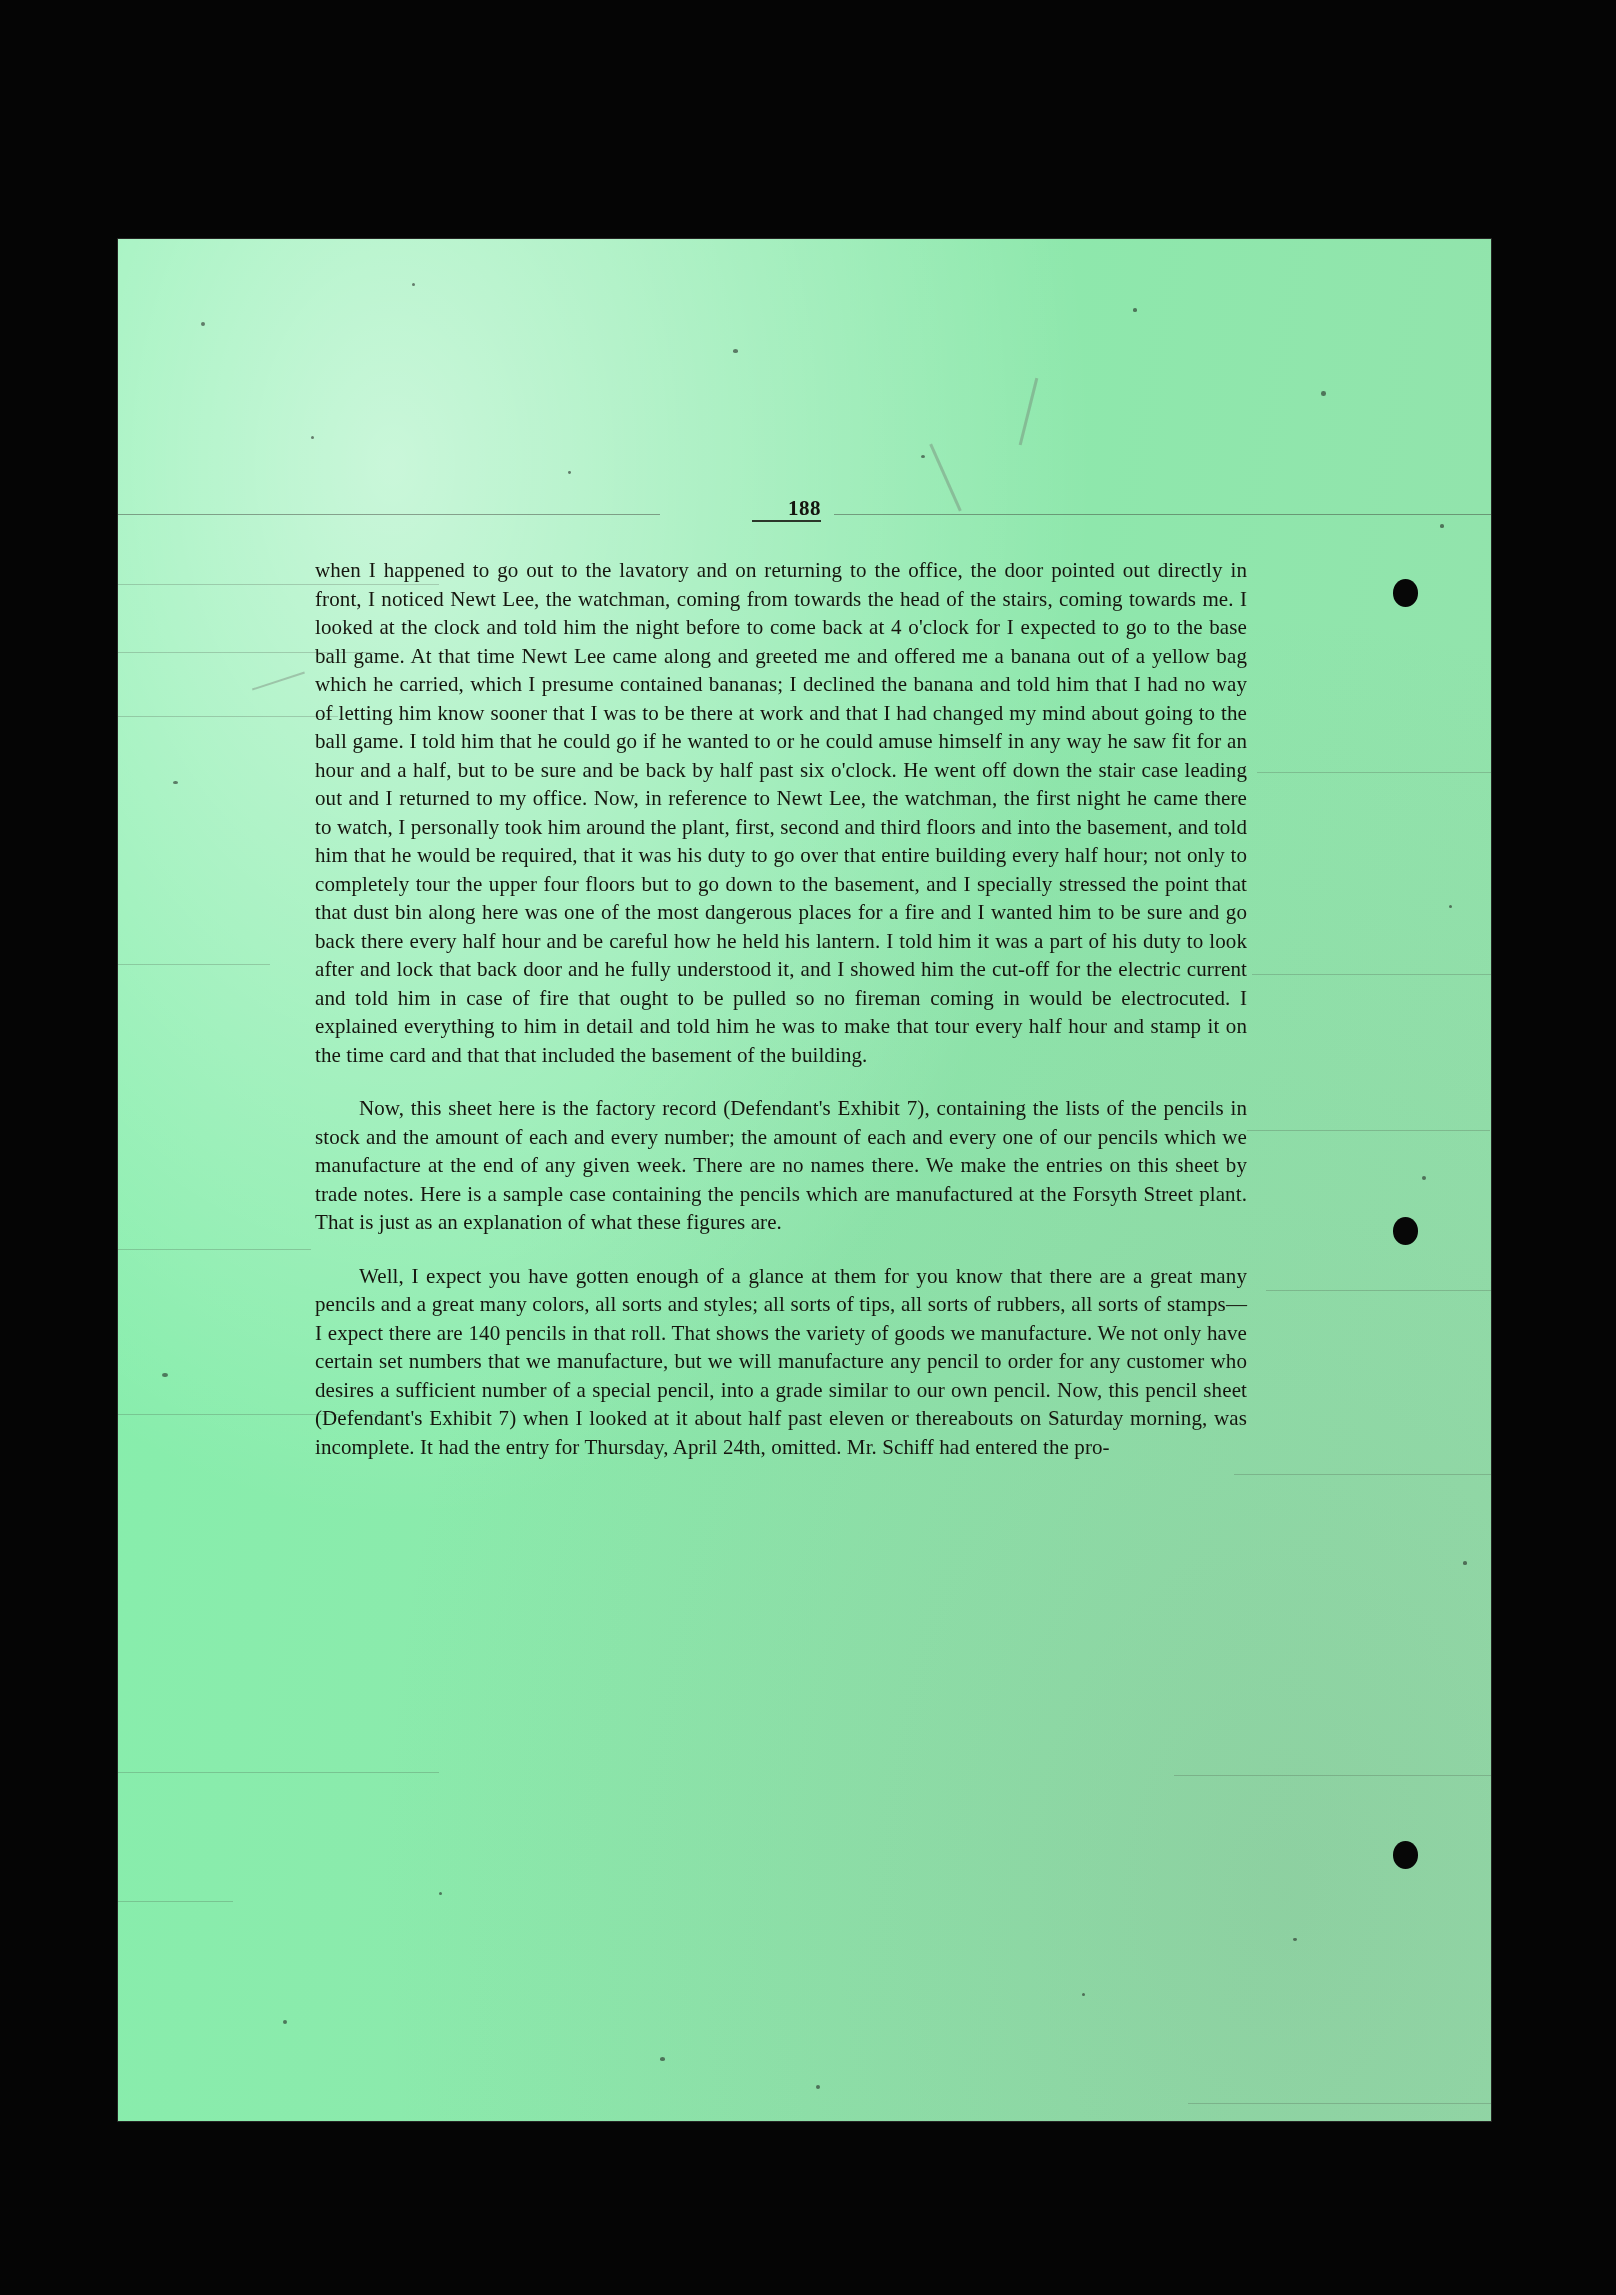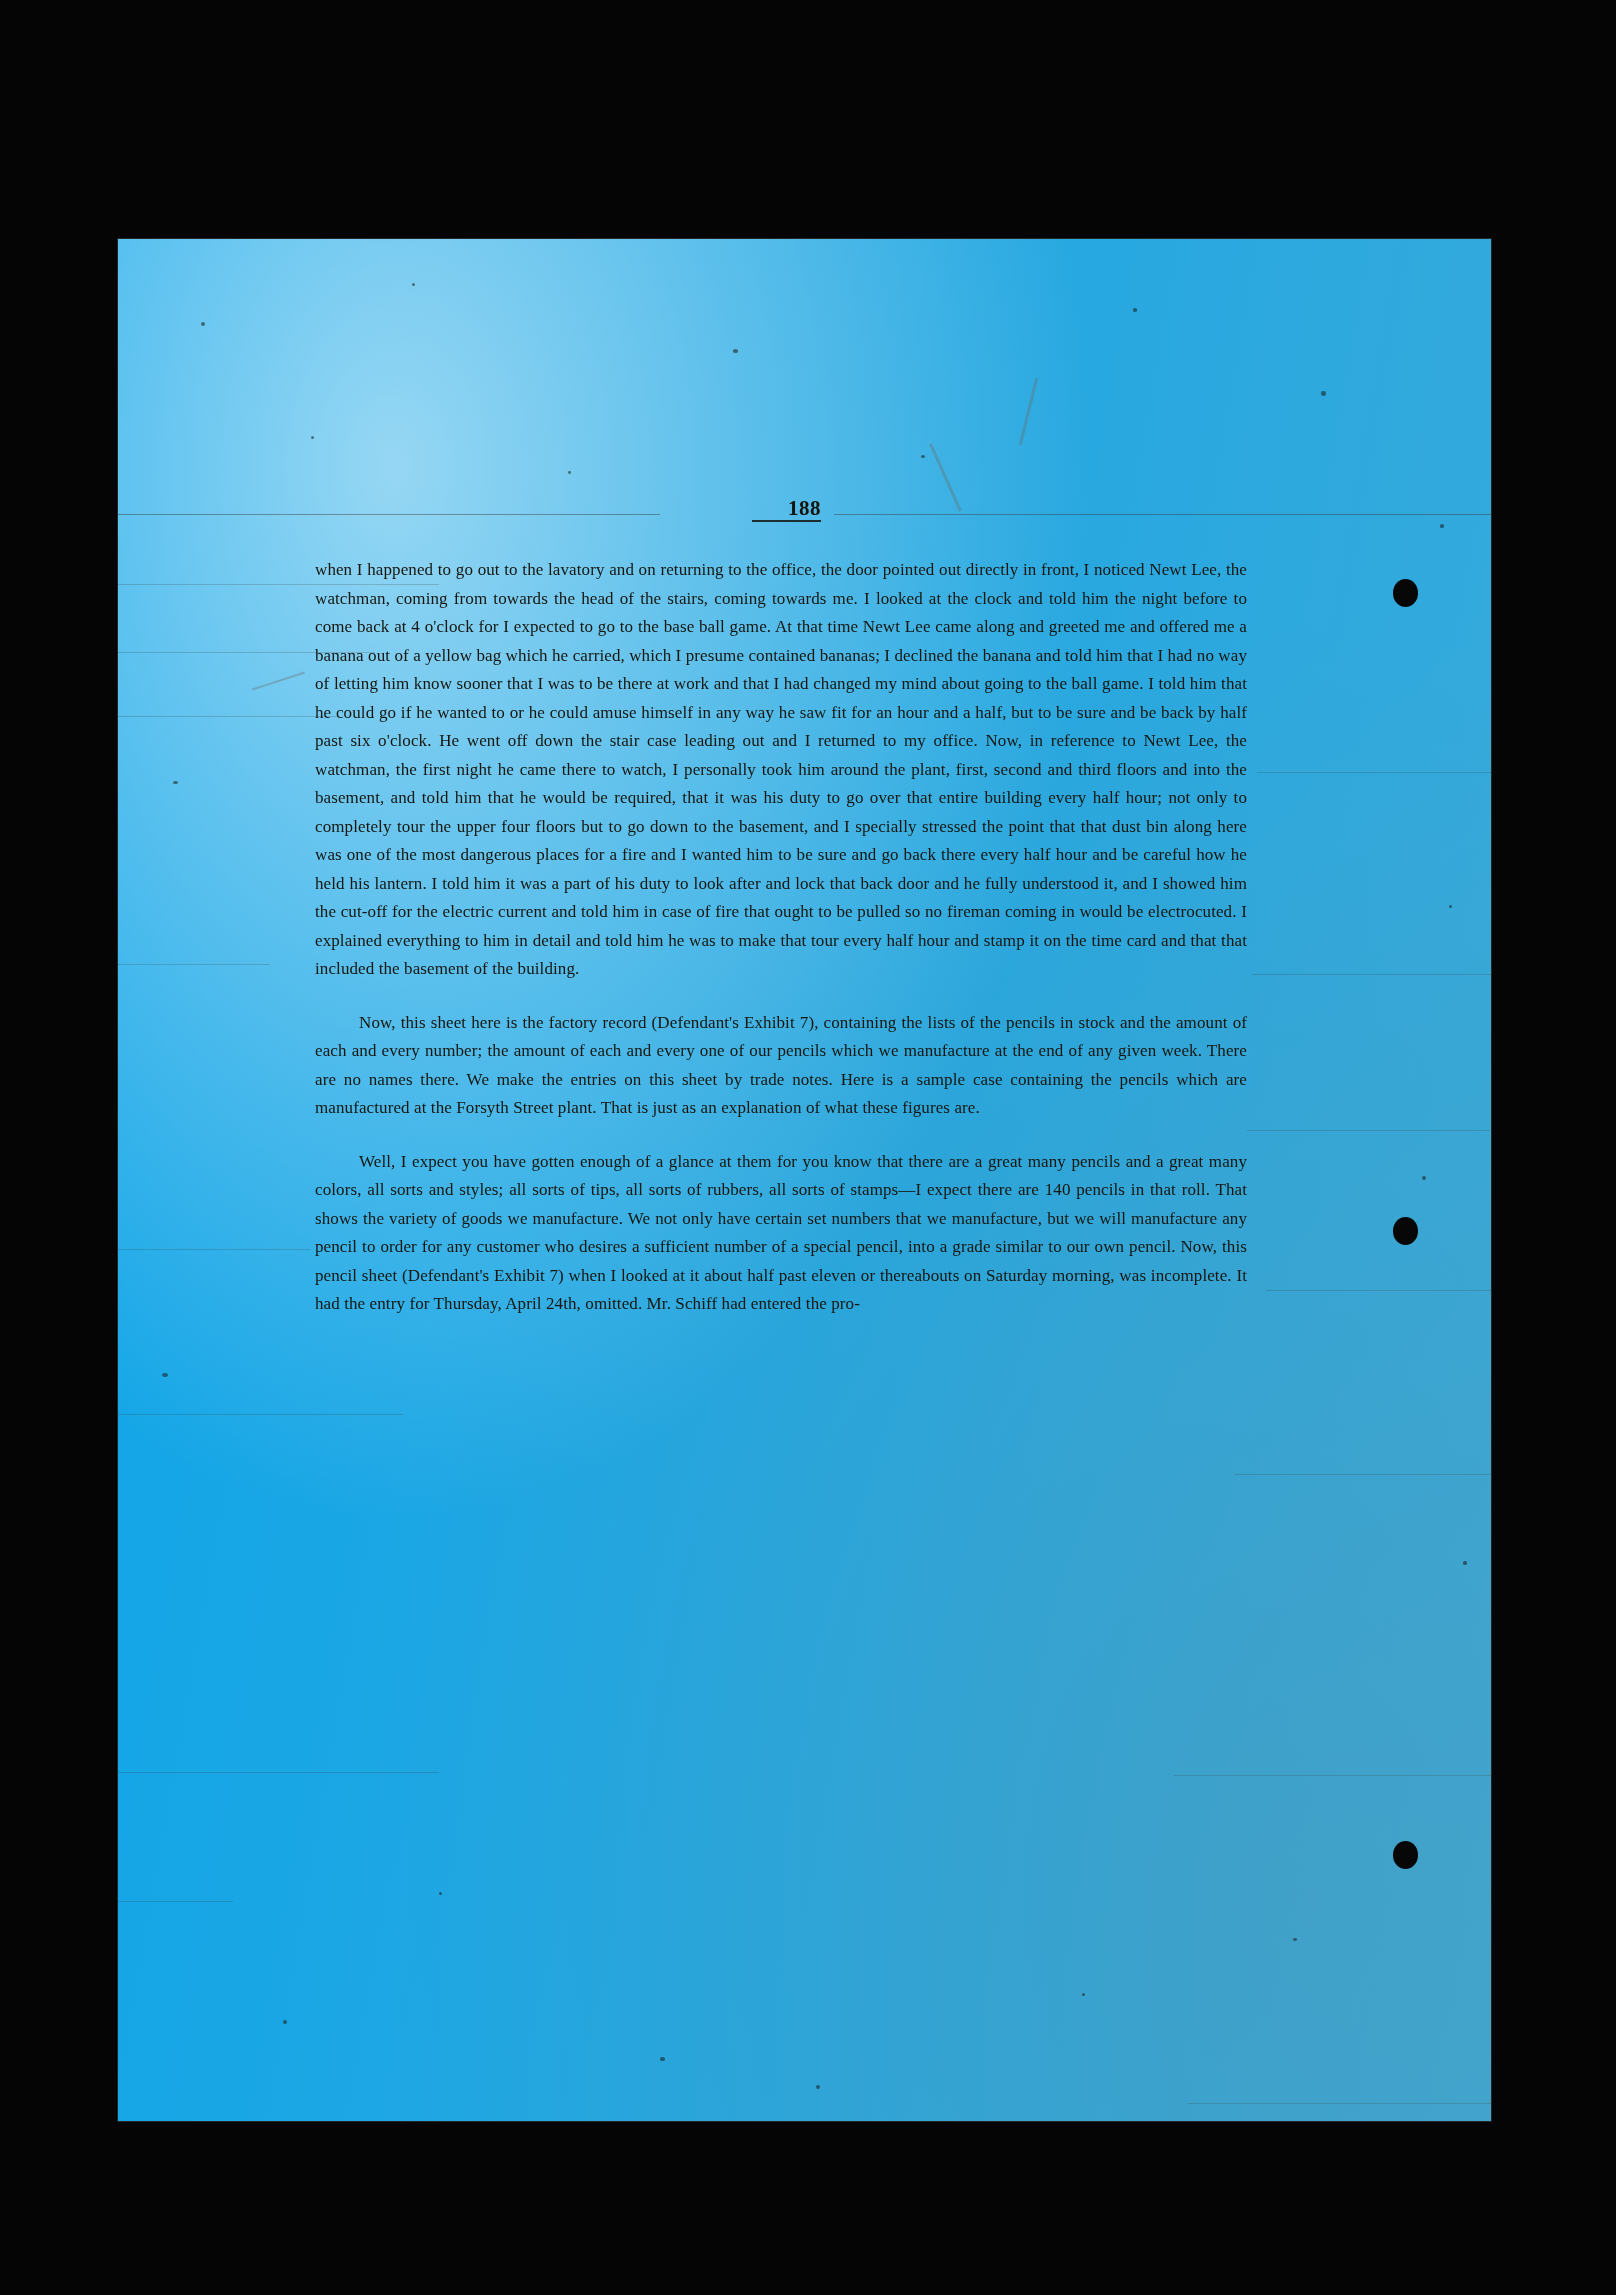--- a/index.html
+++ b/index.html
@@ -22,21 +22,21 @@
     background: #050505;
   }
 
   
   #page-sheet {
     position: absolute;
     left: 118px;
     top: 239px;
     width: 1373px;
     height: 1882px;
-    background: #0ea5e9;
+    background: #86efac;
     box-shadow: 0 0 0 0.9px #2a2a28;
   }
 
   
   #page-tone {
     position: absolute;
     inset: 0;
     background:
       radial-gradient(ellipse at 20% 12%, rgba(255,255,255,0.55) 0%, rgba(255,255,255,0) 45%),
       radial-gradient(ellipse at 85% 88%, rgba(120,120,110,0.18) 0%, rgba(255,255,255,0) 55%),
@@ -93,21 +93,21 @@
   
   #text-column {
     position: absolute;
     left: 197px;
     top: 317px;
     width: 932px;
     color: #16160f;
   }
 
   .para {
-    font-size: 17px;
+    font-size: 21px;
     line-height: 28.5px;
     text-align: justify;
     text-justify: inter-word;
     margin: 0 0 25px 0;
     letter-spacing: 0.1px;
   }
   .para.indent {
     text-indent: 44px;
   }
 

